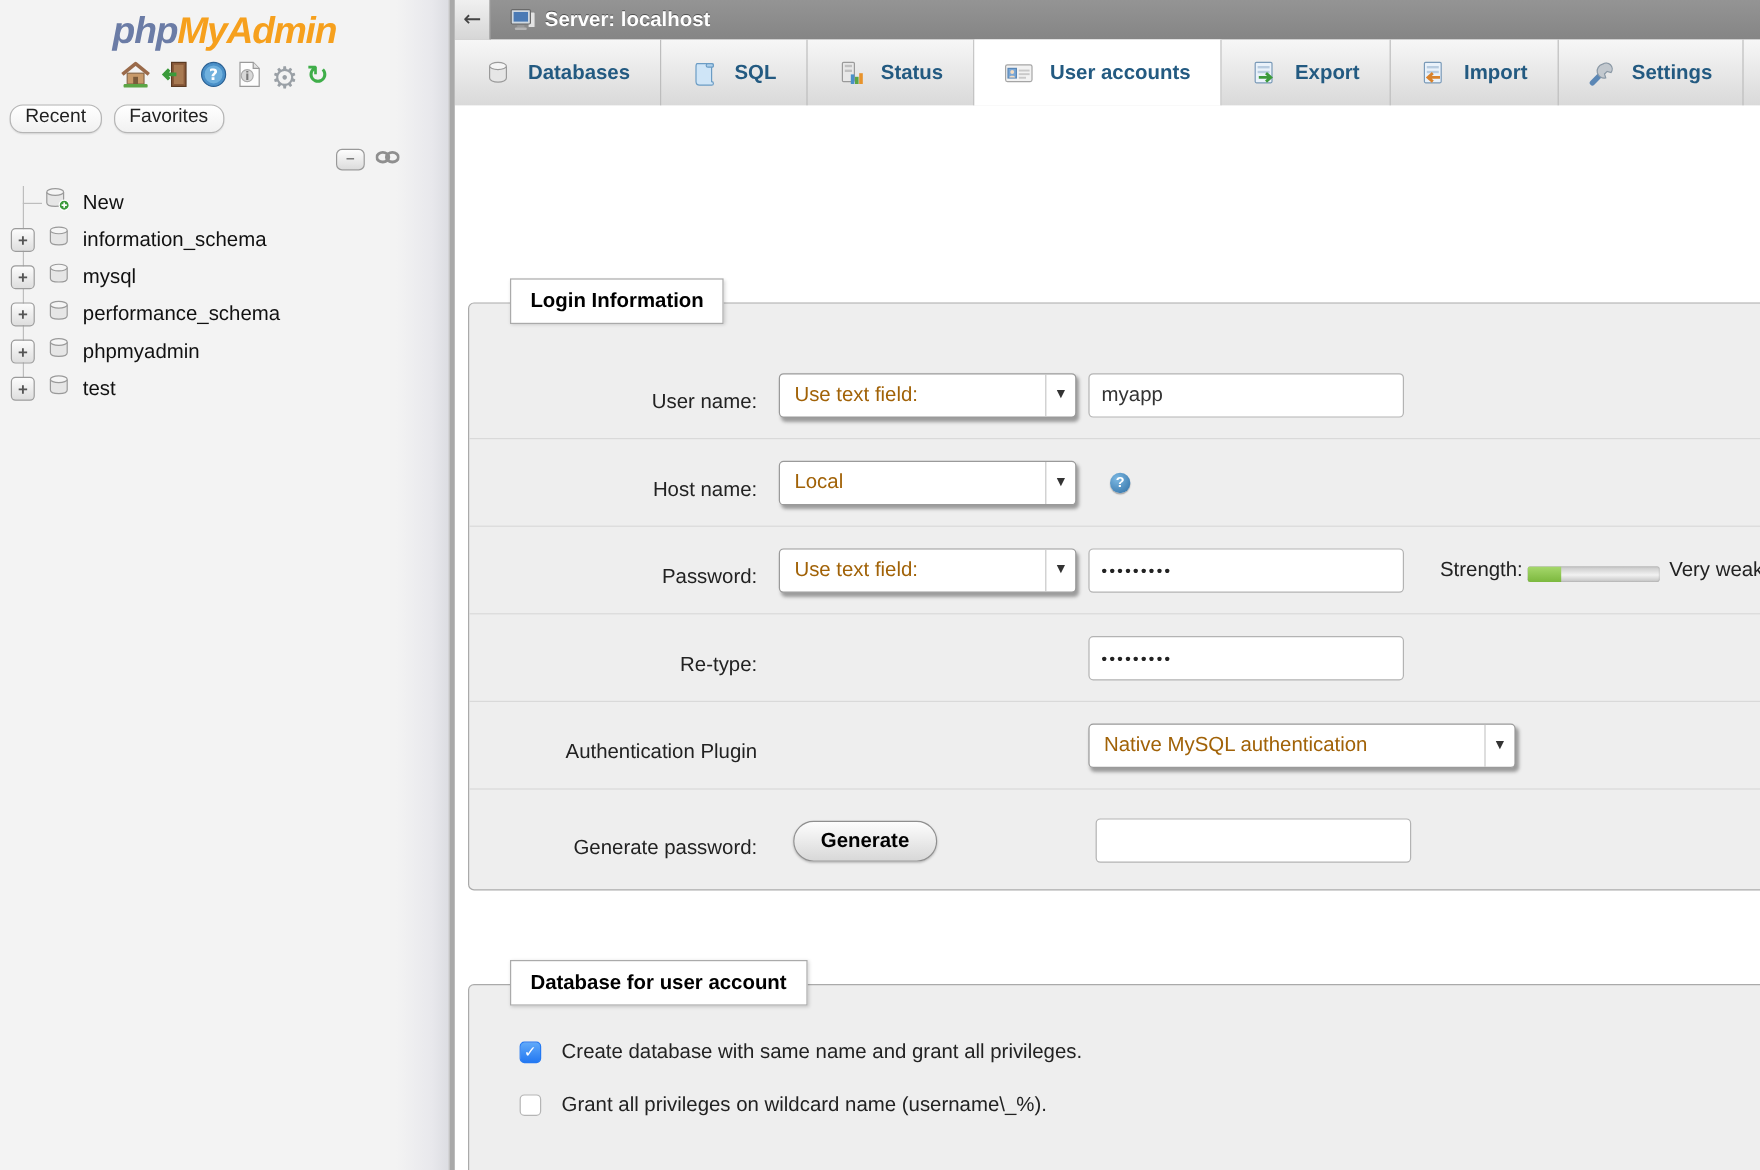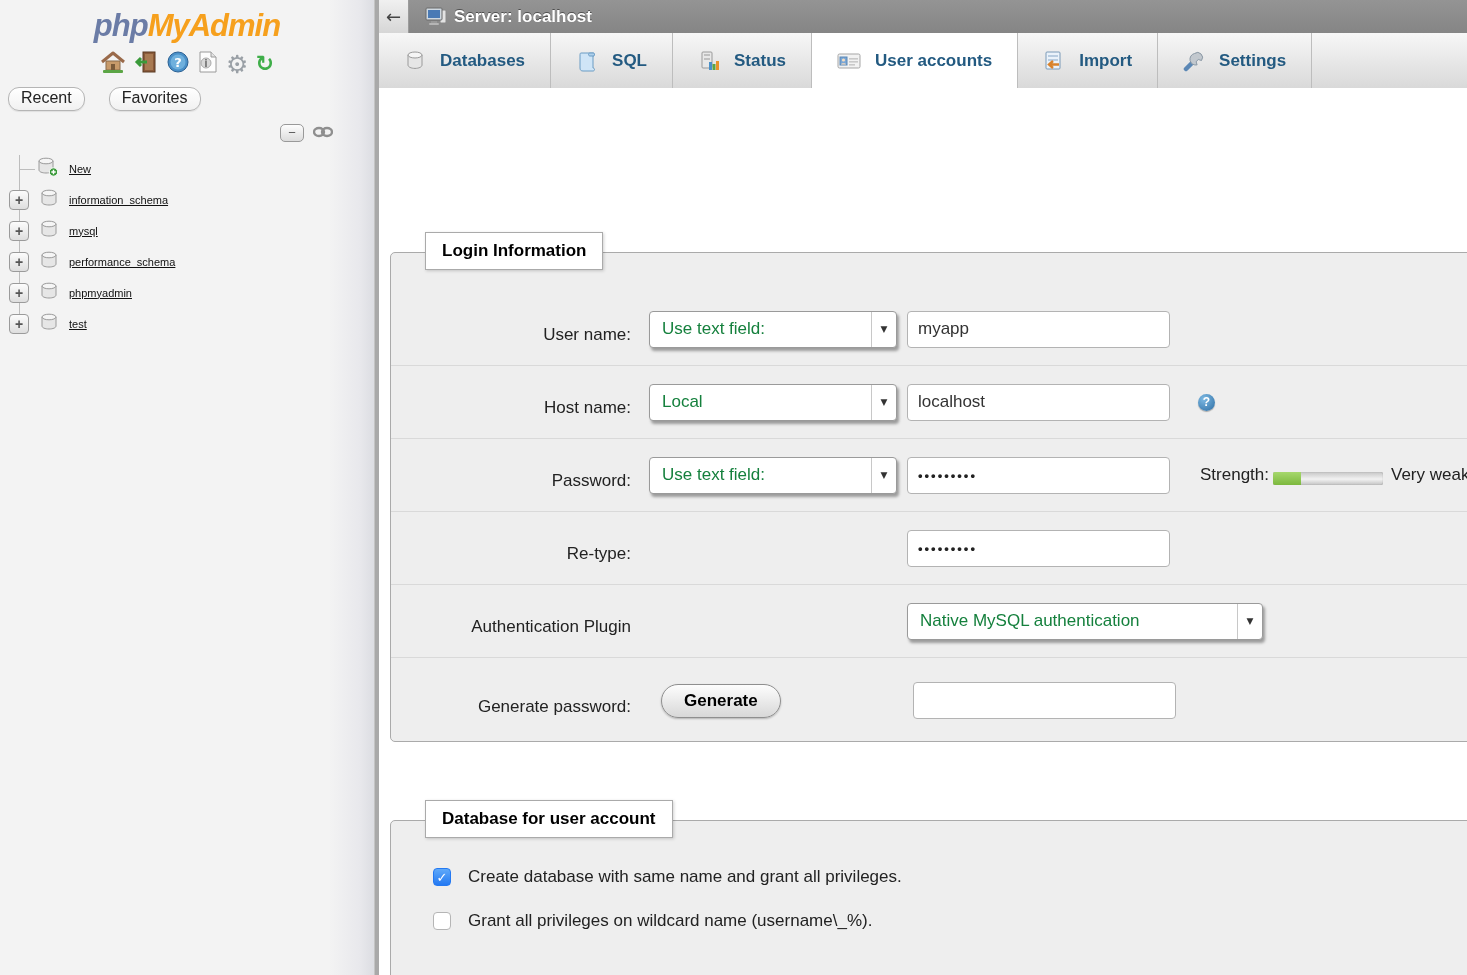--- a/index.html
+++ b/index.html
@@ -14,36 +14,36 @@
     background:linear-gradient(to right,#f3f3f3 0,#f3f3f3 330px,#e8e8ec 360px,#dcdde2 374px);
   }
   .resizer{position:absolute;left:374px;top:0;width:5px;height:975px;background:#a9a9a9;border-left:1px solid #c4c4c4;cursor:col-resize;}
   .logo{margin-top:8px;text-align:center;font-weight:bold;font-style:italic;font-size:31px;letter-spacing:-1px;}
   .logo .php{color:#6b7ca6;}
   .logo .myadmin{color:#f6a01d;}
   .icon-row{margin-top:6px;display:flex;justify-content:center;align-items:center;gap:7px;height:28px;}
   .icon-row .glyph{font-family:"DejaVu Sans",sans-serif;line-height:1;}
   .gear-glyph{font-size:25px;color:#9aa0a6;}
   .refresh-glyph{font-size:22px;color:#3fae49;font-weight:bold;}
-  .nav-btns{margin:9px 0 0 8px;display:flex;gap:24px;}
+  .nav-btns{margin:9px 0 0 8px;display:flex;gap:10px;}
   .pill-btn{
     font-family:"Liberation Sans",sans-serif;font-size:16px;color:#222;
     background:linear-gradient(#ffffff,#f1f1f1);border:1px solid #b5b5b5;border-radius:11px;
     padding:1px 12px 3px;box-shadow:0 1px 1px rgba(0,0,0,.08);cursor:pointer;
   }
   .tree-controls{margin-top:12px;display:flex;justify-content:flex-end;align-items:center;gap:9px;padding-right:41px;height:20px;}
   .minus-btn{
     width:22px;height:16px;border:1px solid #999;border-radius:5px;
     background:linear-gradient(#fdfdfd,#dcdcdc);color:#555;font-size:13px;line-height:14px;
     display:flex;align-items:center;justify-content:center;cursor:pointer;
   }
   .tree{list-style:none;margin:10px 0 0 0;padding:0;position:relative;}
   .tree-vline{position:absolute;left:19px;top:2px;height:172px;width:1px;background:#bdbdbd;}
   .tree li{display:flex;align-items:center;gap:10px;height:31px;padding-left:9px;position:relative;z-index:1;}
-  .tree .label{font-size:11px;color:#111;cursor:pointer;text-decoration:underline;}
+  .tree .label{font-size:17px;color:#111;cursor:pointer;}
   .expander{
     width:18px;height:18px;flex:0 0 18px;border:1px solid #9b9b9b;border-radius:4px;
     background:linear-gradient(#fcfcfc,#dedede);color:#555;font-size:14px;font-weight:bold;
     display:flex;align-items:center;justify-content:center;line-height:1;cursor:pointer;
   }
   .conn-spacer{width:18px;height:18px;flex:0 0 18px;position:relative;}
   .conn-spacer::after{content:"";position:absolute;left:10px;top:9px;width:16px;height:1px;background:#bdbdbd;}
   .dbicon{flex:0 0 20px;}
   
   .main{position:absolute;left:379px;top:0;right:0;bottom:0;background:#fff;overflow:hidden;}
@@ -72,21 +72,21 @@
     padding:8px 16px;font-size:17px;font-weight:bold;color:#000;box-shadow:1px 1px 3px rgba(0,0,0,.18);
   }
   .row{display:flex;align-items:center;border-bottom:1px solid #d9d9d9;min-height:72px;}
   .row.first{padding-top:40px;}
   .row.last{border-bottom:none;min-height:85px;}
   .flabel{width:250px;padding-right:10px;box-sizing:border-box;text-align:right;font-size:17px;color:#222;margin-top:12px;}
   .select{
     margin-left:8px;width:248px;height:37px;background:#fff;border:1px solid #9a9a9a;border-radius:4px;
     box-shadow:2px 3px 3px rgba(0,0,0,.35);display:flex;align-items:center;cursor:pointer;box-sizing:border-box;
   }
-  .select .sel-text{flex:1;padding-left:12px;font-size:17px;color:#15803d;white-space:nowrap;overflow:hidden;}
+  .select .sel-text{flex:1;padding-left:12px;font-size:17px;color:#a16207;white-space:nowrap;overflow:hidden;}
   .select .sel-arrow{
     width:24px;align-self:stretch;border-left:1px solid #c8c8c8;display:flex;align-items:center;justify-content:center;
     font-size:9px;color:#333;font-family:"DejaVu Sans",sans-serif;
   }
   .select.wide{width:356px;margin-left:266px;}
   .tinput{
     margin-left:10px;width:263px;height:37px;border:1px solid #b3b3b3;border-radius:4px;
     font-family:"Liberation Sans",sans-serif;font-size:17px;color:#333;padding:0 10px;box-sizing:border-box;background:#fff;
   }
   .tinput.pwd{font-size:13px;font-weight:bold;letter-spacing:2px;color:#222;}
@@ -290,20 +290,29 @@
           <rect x="12" y="10" width="9" height="1.6" fill="#c9c9c9"></rect>
           <rect x="12" y="13" width="6" height="1.6" fill="#c9c9c9"></rect>
         </svg>
       <span>User accounts</span>
     </div>
     <div class="tab" data-active="false">
       <svg width="22" height="22" viewBox="0 0 22 22">
           <rect x="3" y="2" width="14" height="17" rx="1" fill="#eaf2fa" stroke="#7a9ab8"></rect>
           <rect x="5" y="5" width="10" height="2" fill="#b8cce0"></rect>
           <rect x="5" y="9" width="10" height="2" fill="#b8cce0"></rect>
+          <path d="M6 14.5 h10 m-4 -3.5 l4 3.5 l-4 3.5" stroke="#3c9a3c" stroke-width="2.4" fill="none"></path>
+        </svg>
+      <span>Export</span>
+    </div>
+    <div class="tab" data-active="false">
+      <svg width="22" height="22" viewBox="0 0 22 22">
+          <rect x="3" y="2" width="14" height="17" rx="1" fill="#eaf2fa" stroke="#7a9ab8"></rect>
+          <rect x="5" y="5" width="10" height="2" fill="#b8cce0"></rect>
+          <rect x="5" y="9" width="10" height="2" fill="#b8cce0"></rect>
           <path d="M16 14.5 h-10 m4 -3.5 l-4 3.5 l4 3.5" stroke="#d9822b" stroke-width="2.4" fill="none"></path>
         </svg>
       <span>Import</span>
     </div>
     <div class="tab" data-active="false">
       <svg width="22" height="22" viewBox="0 0 22 22">
           <path d="M3 19 L11 11" stroke="#5b87b5" stroke-width="4.5" stroke-linecap="round"></path>
           <path d="M11.5 3.5 a5 5 0 0 1 7 7 l-3.2 -1 l-2.2 2.2 l1 3.2 a5 5 0 0 1 -2.6 -11.4 z" fill="#c2c8ce" stroke="#8a98a5"></path>
         </svg>
       <span>Settings</span>
@@ -323,21 +332,20 @@
         </div>
         <input class="tinput" type="text" value="myapp" style="">
       </div>
 
       <div class="row">
         <label class="flabel">Host name:</label>
         <div class="select">
           <span class="sel-text">Local</span>
           <span class="sel-arrow">▼</span>
         </div>
-        <input class="tinput" type="text" value="localhost" style="">
         <span class="help-badge">?</span>
       </div>
 
       <div class="row">
         <label class="flabel">Password:</label>
         <div class="select">
           <span class="sel-text">Use text field:</span>
           <span class="sel-arrow">▼</span>
         </div>
         <input class="tinput pwd" type="text" value="•••••••••" style="">

